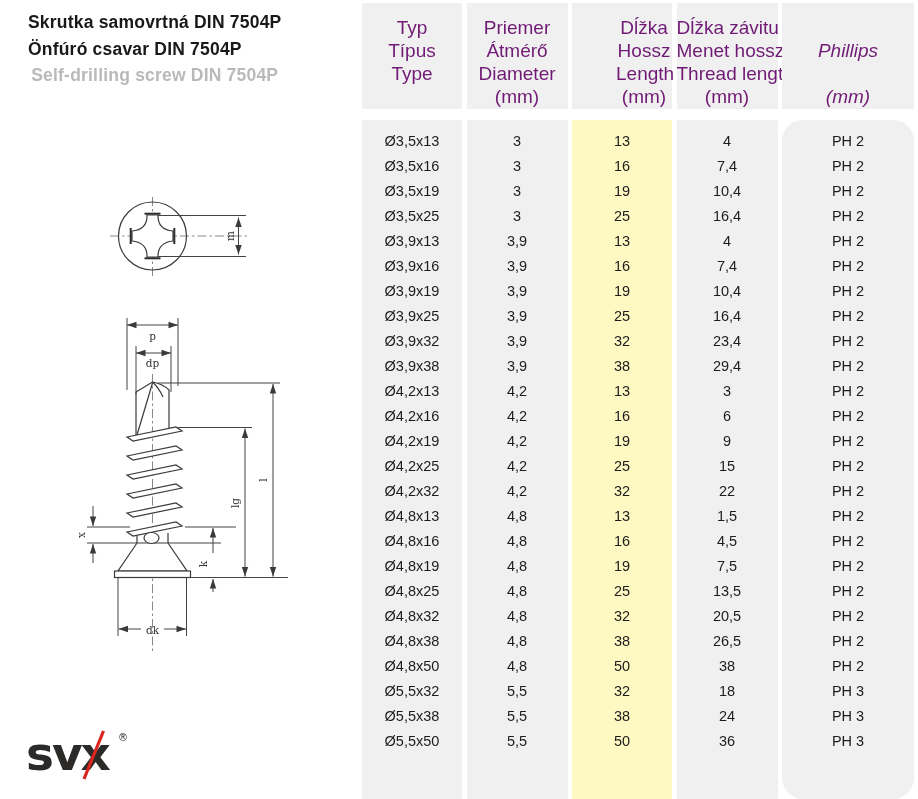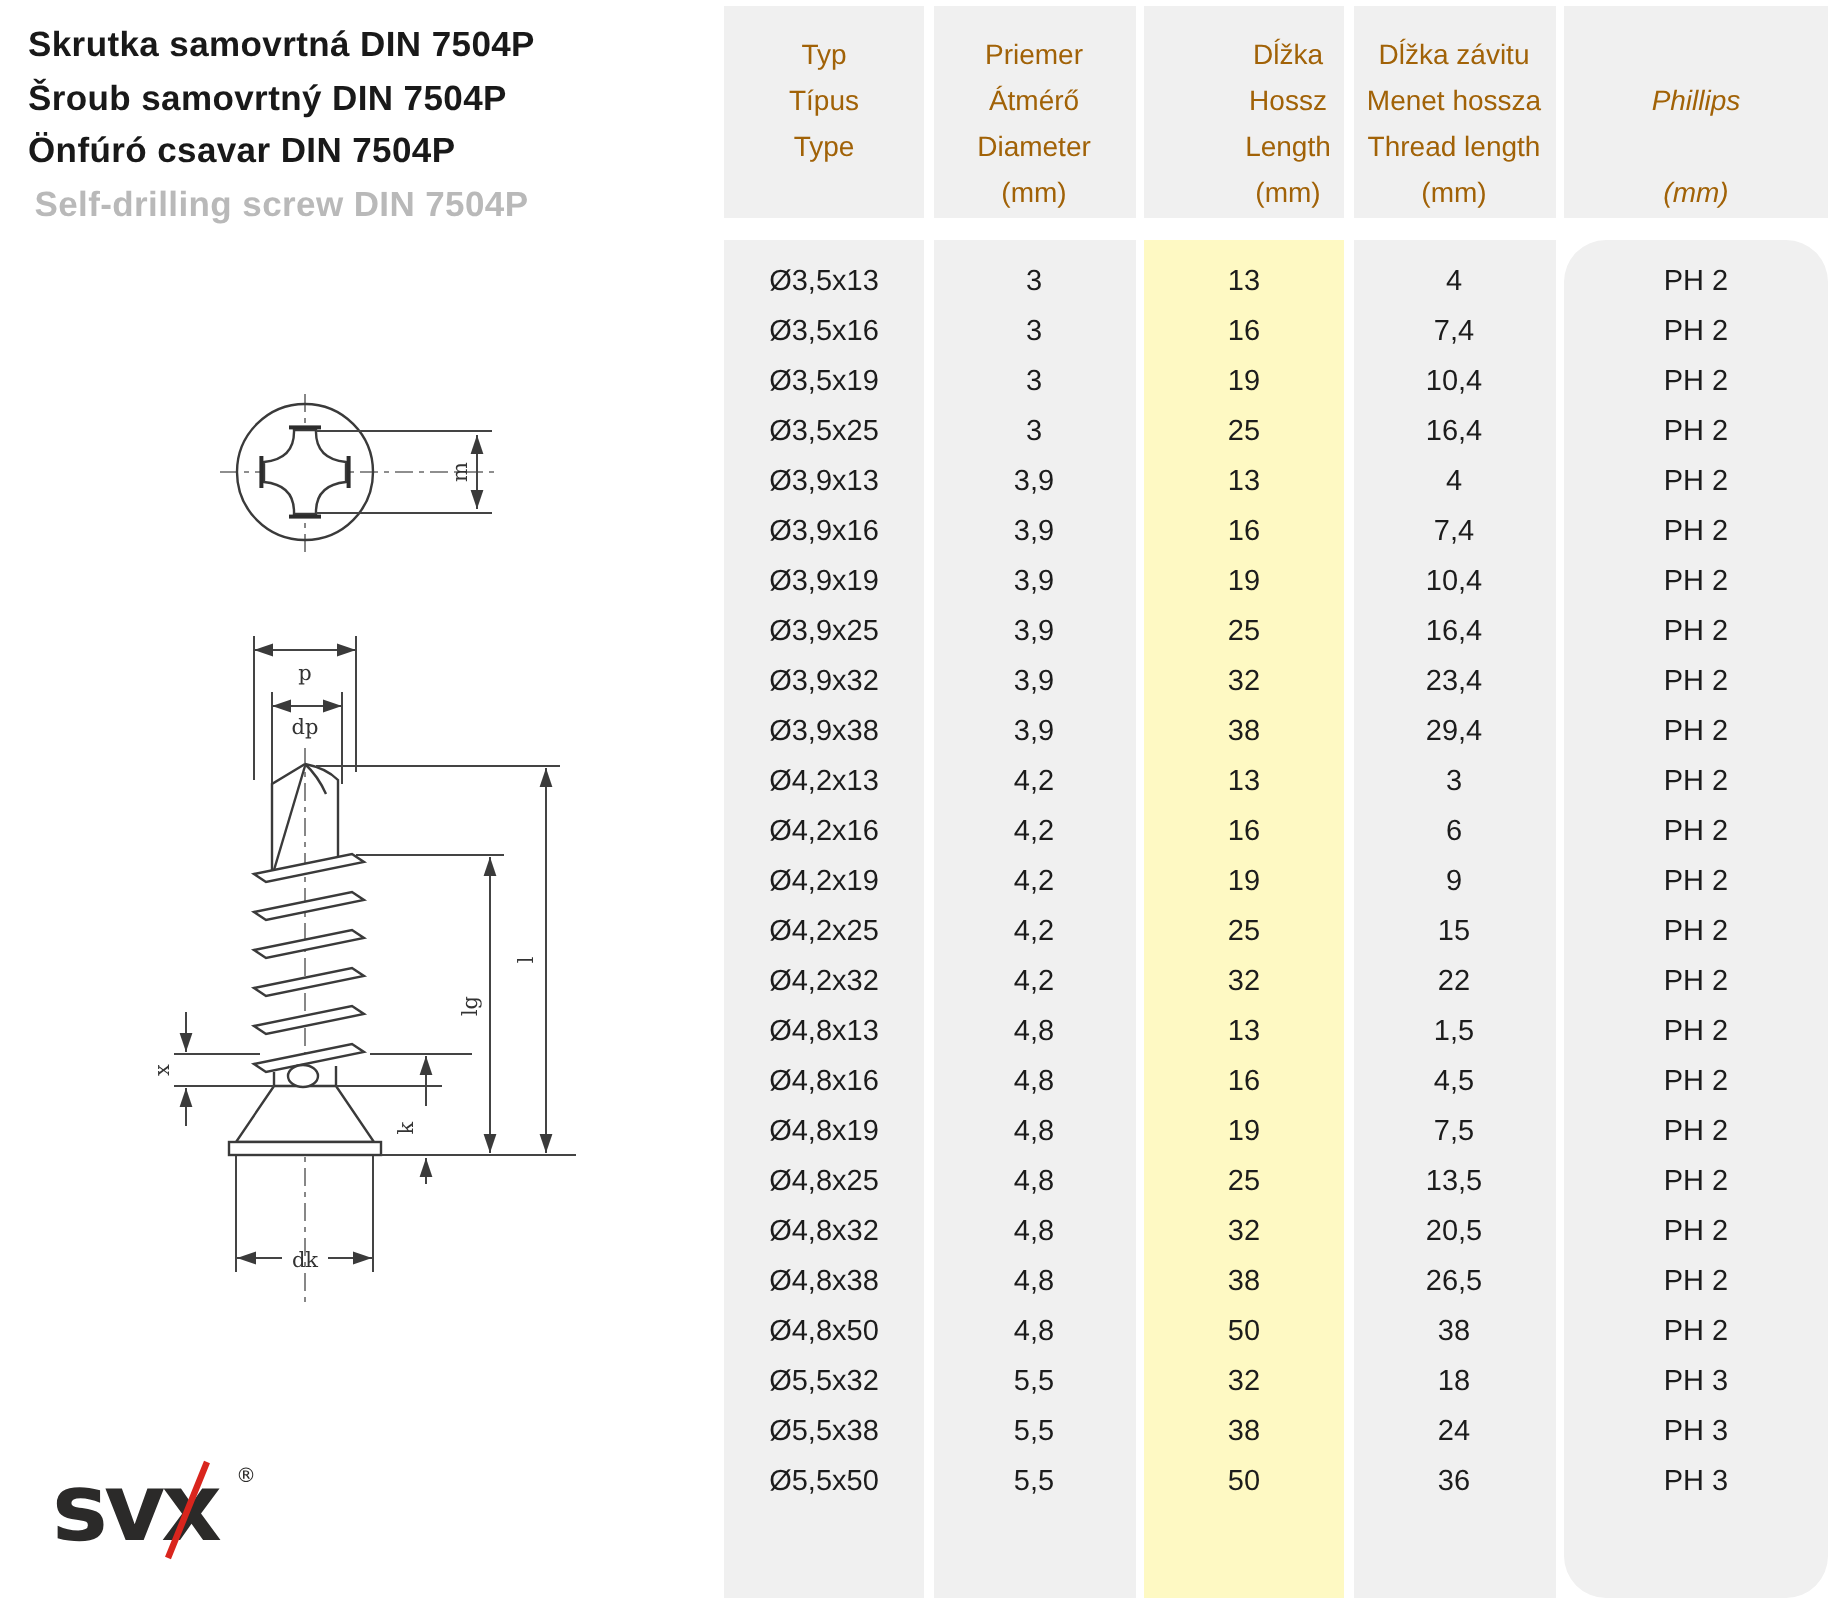--- a/index.html
+++ b/index.html
@@ -1,49 +1,48 @@
 <!DOCTYPE html>
 <html><head>
 <meta charset="utf-8">
 <style>
   html,body{margin:0;padding:0;}
   .page{position:relative;width:918px;height:799px;background:#ffffff;
         font-family:"Liberation Sans",sans-serif;overflow:hidden;}
   
-  .titles{position:absolute;left:14px;top:9px;}
+  .titles{position:absolute;left:28px;top:9px;}
   .title{font-size:17.5px;font-weight:bold;line-height:26.5px;color:#191919;letter-spacing:.2px;}
   .title.muted{color:#b9b9b9;text-align:center;}
   
   .drawing{position:absolute;left:0;top:0;}
   
   .spec-table{position:absolute;left:362px;top:0;width:552px;height:799px;}
   .thead,.tbody{position:absolute;left:0;width:552px;display:grid;
         grid-template-columns:100px 101px 100px 101px 132px;column-gap:4.5px;}
   .thead{top:3px;height:106px;}
   .tbody{top:120px;height:679px;}
   .hcell{padding-top:13px;text-align:center;}
-  .hline{height:23px;line-height:23px;font-size:14px;color:#a16207;white-space:nowrap;}
+  .hline{height:23px;line-height:23px;font-size:19px;color:#701a75;white-space:nowrap;}
   .bcol{padding-top:9px;}
   .bcell{height:25px;line-height:25px;text-align:center;font-size:14.5px;color:#1c1c1c;}
   
   .ln{stroke:#3a3a3a;stroke-width:1.2;fill:none;}
   .dln{stroke:#444444;stroke-width:1;fill:none;}
   .wht{stroke:#3a3a3a;stroke-width:1.2;fill:#ffffff;}
   .cl{stroke:#6a6a6a;stroke-width:.8;fill:none;stroke-dasharray:9 3 2.5 3;}
   .cap{stroke:#2c2c2c;stroke-width:2;fill:none;}
   .dimtxt{font-family:"DejaVu Serif",serif;font-size:10.5px;fill:#333;stroke:none;}
 </style>
 </head>
 <body>
 
 <div class="page">
 
   <div class="titles">
     <div class="title">Skrutka samovrtná DIN 7504P</div>
-    <div class="title">Šroub samovrtný DIN 7504P</div>
     <div class="title">Önfúró csavar DIN 7504P</div>
     <div class="title muted">Self-drilling screw DIN 7504P</div>
   </div>
 
   <svg class="drawing" width="360" height="799" viewBox="0 0 360 799" xmlns="http://www.w3.org/2000/svg">
     <defs>
       <marker id="mE" markerWidth="12" markerHeight="10" refX="10.5" refY="5" orient="auto" markerUnits="userSpaceOnUse">
         <path d="M1,1.8 L10.5,5 L1,8.2 Z" fill="#3a3a3a"></path>
       </marker>
       <marker id="mS" markerWidth="12" markerHeight="10" refX="0.5" refY="5" orient="auto" markerUnits="userSpaceOnUse">

